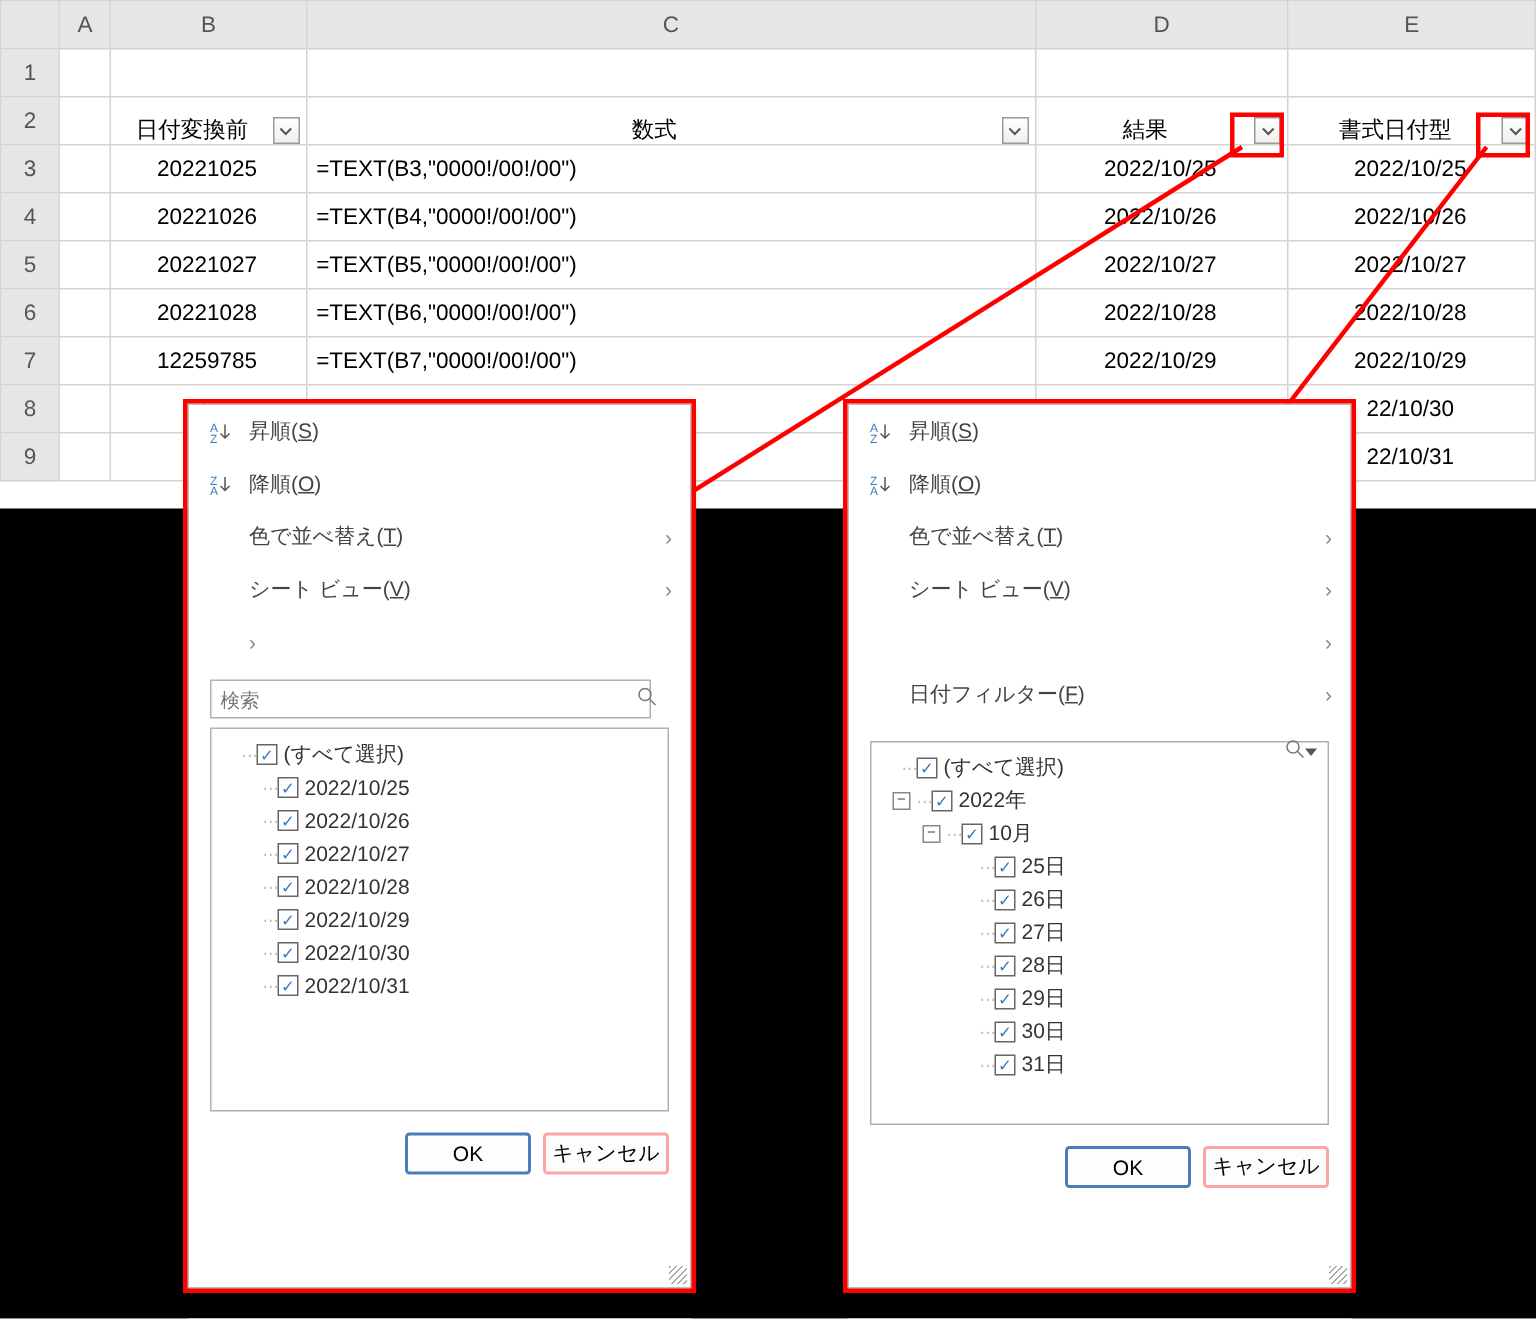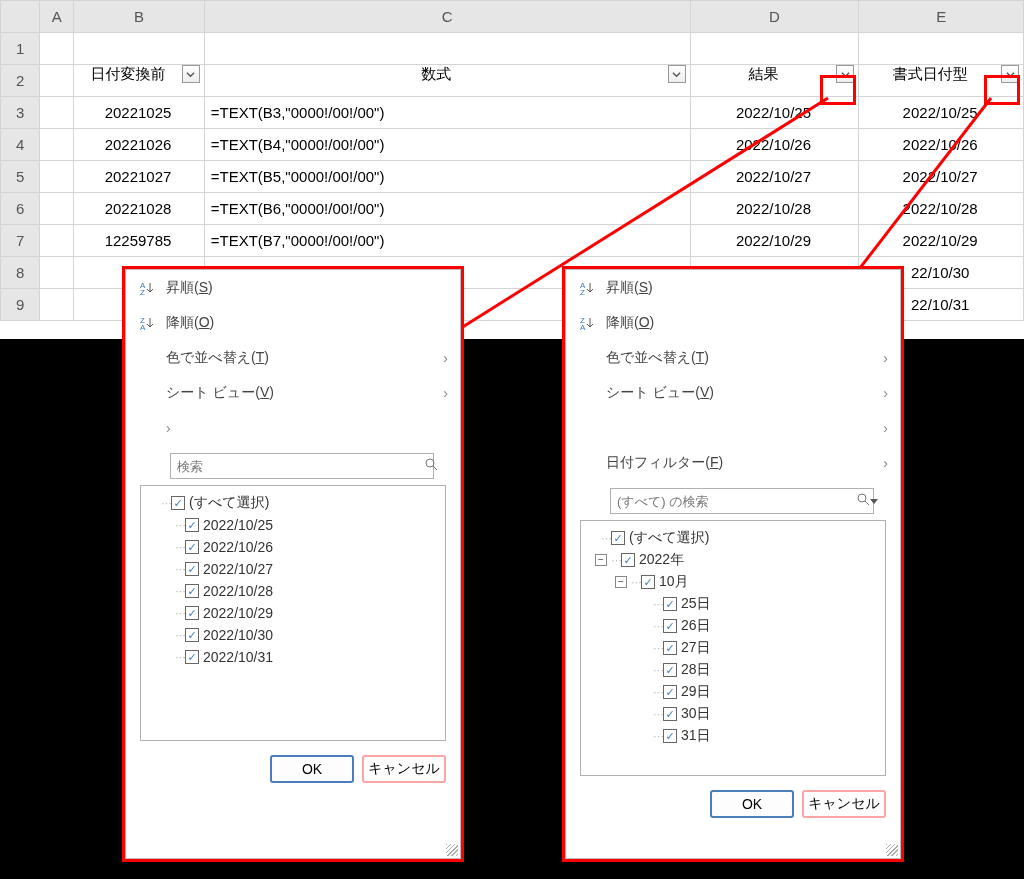--- a/index.html
+++ b/index.html
@@ -5,35 +5,35 @@
 * { box-sizing: border-box; margin: 0; padding: 0; }
 body { font-family: "Meiryo", "Yu Gothic", sans-serif; font-size: 15px; background: #fff; position: relative; width: 1024px; height: 879px; overflow: hidden; }
 .sheet { position: absolute; top: 0; left: 0; width: 1024px; border-collapse: collapse; }
 .sheet td, .sheet th { border: 1px solid #d4d4d4; height: 32px; padding: 0 4px; white-space: nowrap; }
 .sheet th { background: #e6e6e6; color: #555; font-weight: normal; text-align: center; }
 .sheet .rowhdr { background: #e6e6e6; color: #555; text-align: center; width: 39px; }
 .col-a { width: 34px; } .col-b { width: 130px; } .col-c { width: 484px; }
 .col-d { width: 168px; } .col-e { width: 164px; }
 .sheet td.num { text-align: center; padding-right: 6px; }
 .sheet td.formula { text-align: left; padding-left: 6px; }
-.hdr-cell { display: flex; align-items: flex-start; justify-content: space-between; height: 100%; }
+.hdr-cell { display: flex; align-items: flex-end; justify-content: space-between; height: 100%; }
 .hdr-cell .txt { flex: 1; text-align: center; }
 .filter-btn { width: 18px; height: 18px; border: 1px solid #999; background: linear-gradient(#fff,#eee); display: flex; align-items: center; justify-content: center; cursor: pointer; margin-left: 4px; }
 .filter-btn svg { width: 9px; height: 9px; }
 .red-box { position: absolute; border: 3px solid #ff0000; pointer-events: none; }
 .black-bg { position: absolute; background: #000; }
 .menu { position: absolute; background: #fff; border: 1px solid #bcbcbc; box-shadow: 2px 2px 4px rgba(0,0,0,.2); width: 336px; font-size: 14px; }
 .menu-item { display: flex; align-items: center; height: 35px; padding: 0 12px 0 14px; color: #444; cursor: pointer; }
 .menu-item .icon { width: 26px; display: flex; align-items: center; }
 .menu-item .label { flex: 1; }
 .menu-item .chev { color: #888; }
 u { text-decoration: underline; }
 .menu .sep { height: 8px; }
 .menu .annot { color: #ff0000; font-size: 26px; padding: 18px 0 24px 50px; text-align: center; }
-.search-wrap { padding: 0 26px 6px 14px; position: relative; margin-left: 30px; }
+.search-wrap { padding: 0 26px 6px 14px; position: relative; }
 .search { width: 100%; height: 26px; border: 1px solid #b0b0b0; padding: 0 28px 0 6px; font-size: 13px; }
 .search-wrap .mag { position: absolute; right: 22px; top: 4px; color: #777; }
 .search-wrap .dd { position: absolute; right: 14px; top: 6px; border-left: 4px solid transparent; border-right: 4px solid transparent; border-top: 5px solid #555; }
 .tree { margin: 0 14px 0 14px; border: 1px solid #b0b0b0; height: 256px; padding: 6px 4px; font-size: 14px; color: #333; overflow: hidden; }
 .tree-row { display: flex; align-items: center; height: 22px; }
 .tree-row .exp { width: 12px; height: 12px; border: 1px solid #888; margin-right: 4px; display: flex; align-items: center; justify-content: center; font-size: 10px; line-height: 10px; color: #444; }
 .tree-dots { color: #bbb; letter-spacing: -1px; font-size: 11px; }
 .cb { width: 14px; height: 14px; border: 1px solid #666; margin-right: 4px; display: flex; align-items: center; justify-content: center; font-size: 11px; color: #3a7ac0; }
 .btn-row { display: flex; justify-content: flex-end; gap: 8px; padding: 14px; }
 .btn { min-width: 84px; height: 28px; border: 2px solid #fca5a5; background: #fdfdfd; border-radius: 3px; font-size: 14px; cursor: pointer; }
@@ -311,21 +311,20 @@
       <span class="label"></span>
       <span class="chev">›</span>
     </div>
   <div class="menu-item">
       <span class="icon"></span>
       <span class="label">日付フィルター(<u>F</u>)</span>
       <span class="chev">›</span>
     </div>
   <div class="sep"></div>
   <div class="search-wrap">
-    <input class="search" placeholder="(すべて) の検索" style="">
     <span class="mag" style="right:30px;"><svg width="14" height="14">
           <circle cx="6" cy="6" r="4" stroke="#777" fill="none"></circle>
           <line x1="9" y1="9" x2="13" y2="13" stroke="#777"></line>
         </svg></span>
     <span class="dd" style="right:22px; top:11px;"></span>
   </div>
   <div class="tree">
     <div class="tree-row" style="padding-left:16px;">
         <span class="tree-dots">⋯</span>
         <span class="cb">✓</span>

